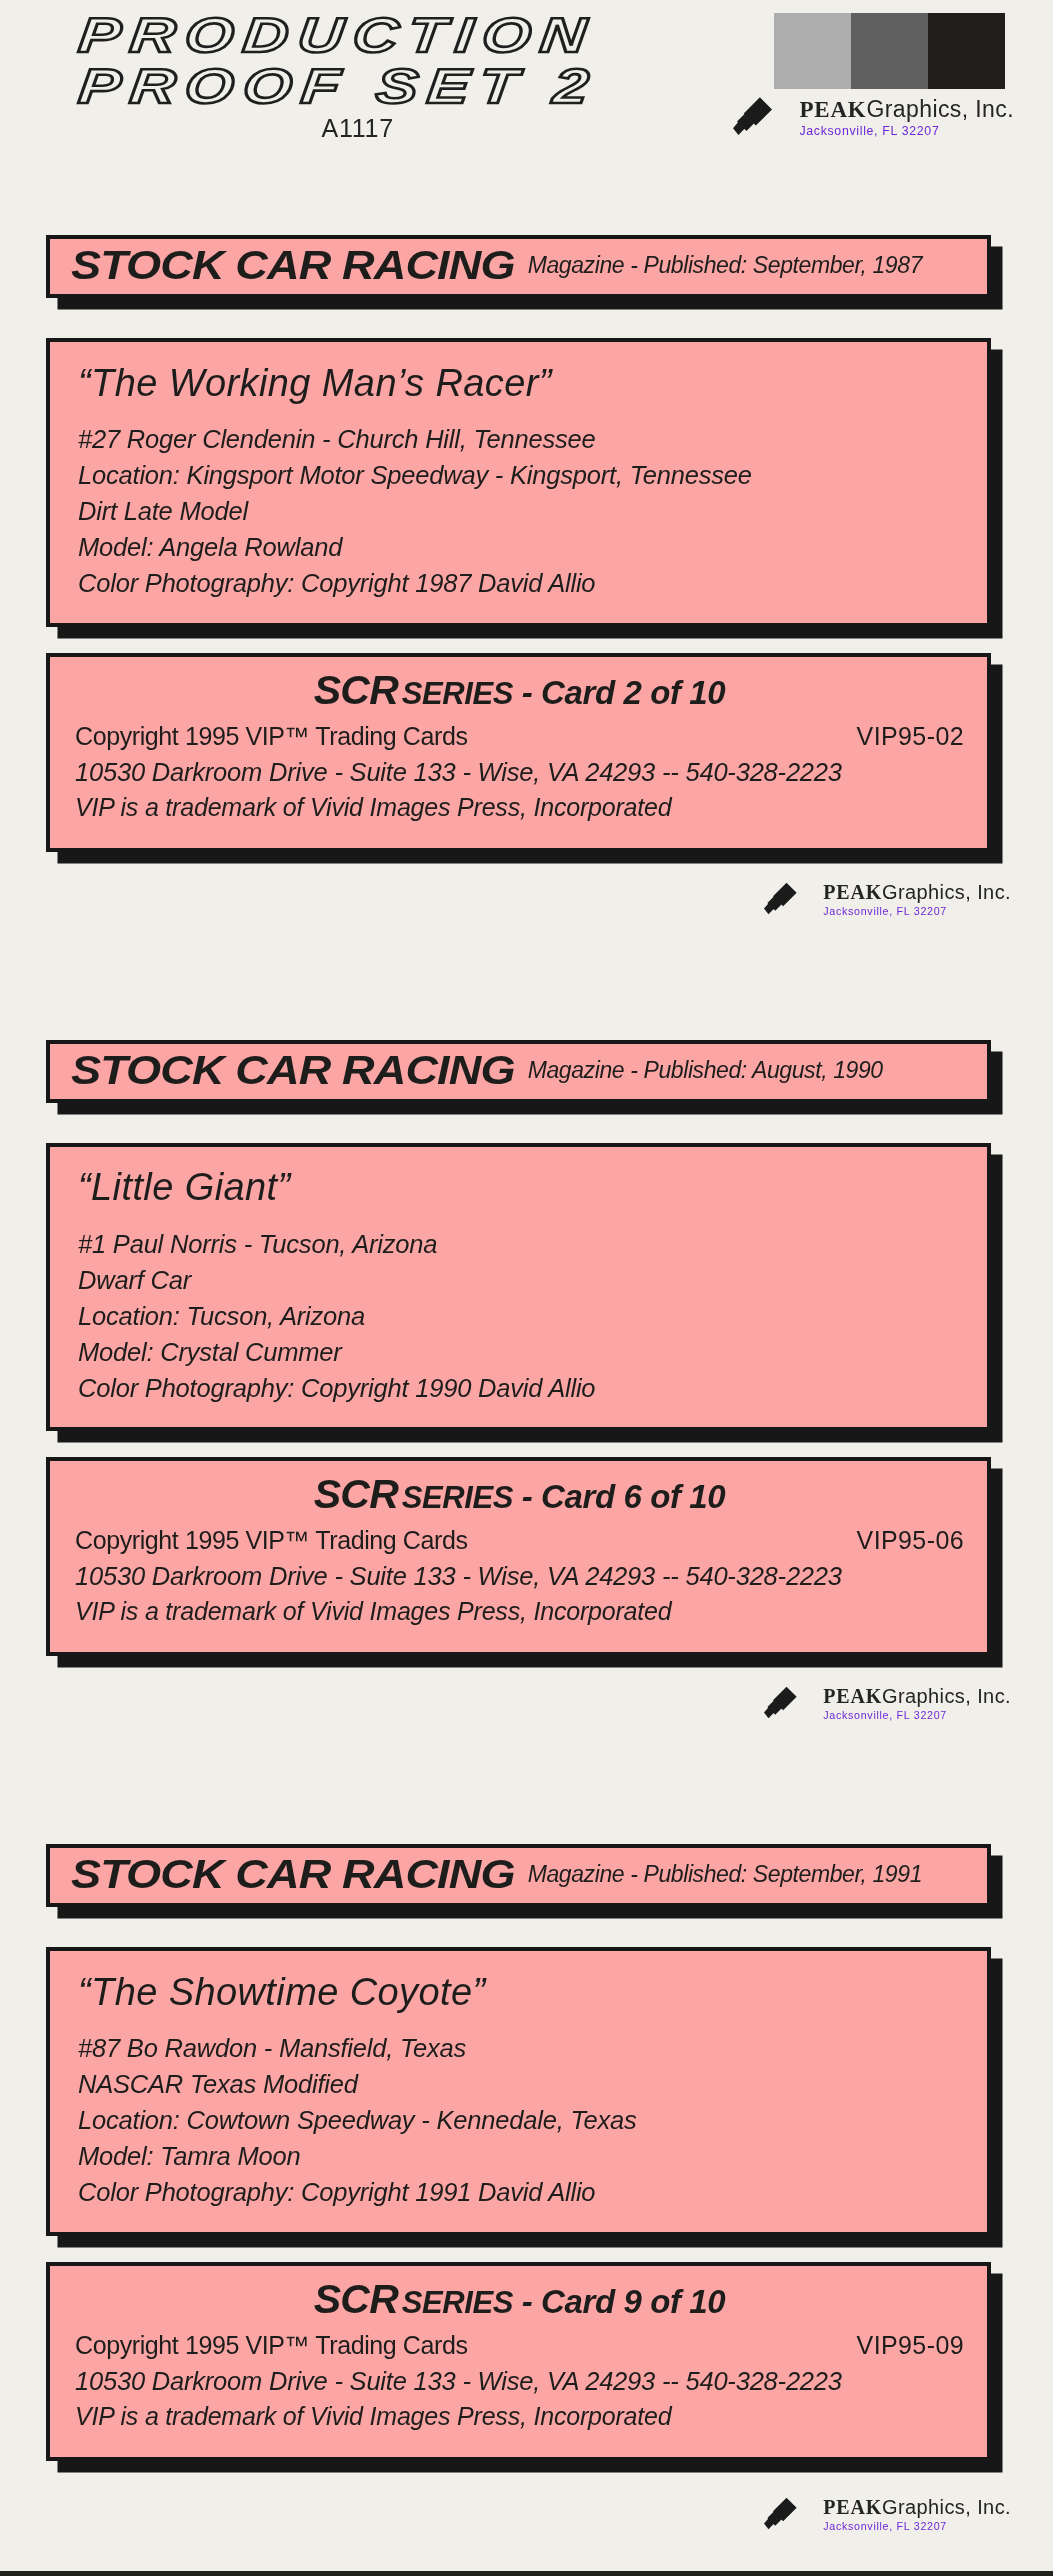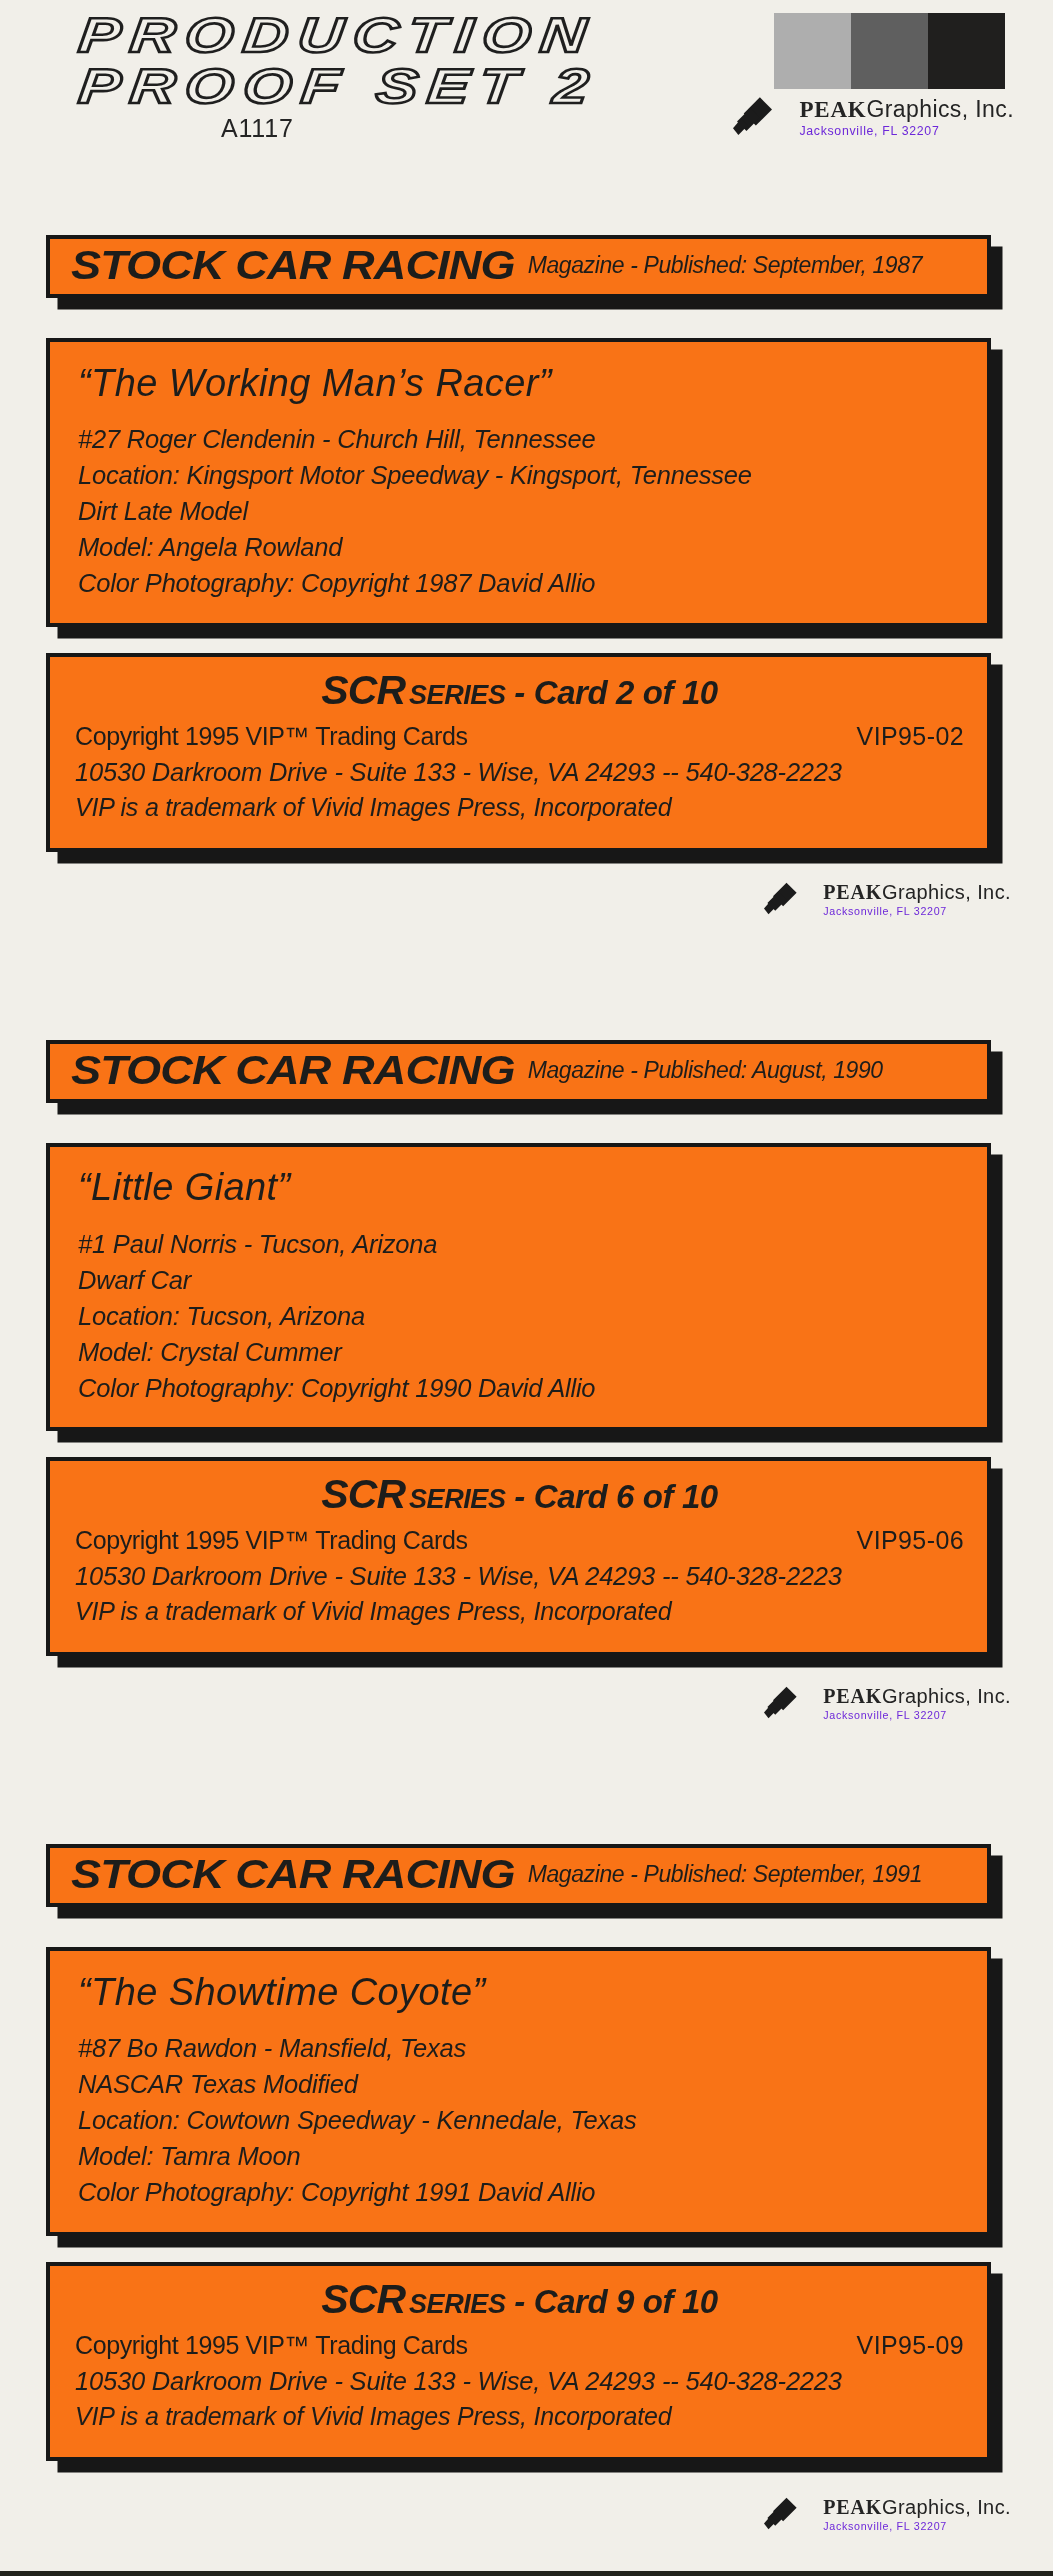--- a/index.html
+++ b/index.html
@@ -20,41 +20,41 @@
     font-size: 49px; line-height: 51px; letter-spacing: 7.4px;
     color: #1f1f1f;
     transform: skewX(-6deg) scaleX(1.28); transform-origin: left center;
     white-space: nowrap;
   }
   @supports (-webkit-text-stroke: 1px black) {
     .outline-line { color: #f1efe9; -webkit-text-stroke: 2.6px #1f1f1f; }
   }
   .proof-code {
     position: absolute; top: 114px; left: 221px; width: 173px;
-    text-align: left; font-size: 25px; letter-spacing: 0.8px; color: #242424;
+    text-align: right; font-size: 25px; letter-spacing: 0.8px; color: #242424;
   }
   .corner { position: absolute; top: 13px; right: 40px; width: 240px; }
   .swatches { display: flex; }
   .swatch { width: 77px; height: 76px; }
 
   
   .peak-logo { display: flex; align-items: center; gap: 23px; }
   .peak-mark { flex: 0 0 auto; }
   .peak-name { font-size: 23px; line-height: 25px; white-space: nowrap; color: #242424; }
   .peak-serif { font-family: "Liberation Serif", serif; font-weight: bold; letter-spacing: 0.8px; }
   .peak-sans { font-weight: normal; letter-spacing: 0.4px; }
   .peak-city { font-size: 12.3px; letter-spacing: 0.7px; color: #6d28d9; margin-top: 1.6px; }
   .logo-row { display: flex; justify-content: flex-end; margin-right: 43px; }
   .logo-row.small .peak-name { font-size: 20px; line-height: 21.4px; }
   .logo-row.small .peak-city { font-size: 10.7px; }
 
   
   .shadow-box {
     width: 945px; margin-left: 46px;
-    background: #f97316;
+    background: #fca5a5;
     border: 4.1px solid #171717;
     box-shadow: 11.5px 11.5px 0 #171717;
   }
 
   .mag-bar {
     display: flex; align-items: center; gap: 13px;
     padding: 6.6px 13px 8.2px 21.4px; height: 63px;
     margin-top: 79px;
   }
   .mag-bar.later { margin-top: 123px; }
@@ -68,21 +68,21 @@
   .card-box { margin-top: 40px; padding: 11.5px 25px 21.4px 28px; }
   .card-title {
     text-align: left; font-style: italic; font-weight: normal;
     font-size: 38px; letter-spacing: 0.4px; margin: 8.2px 0 16.5px 0;
   }
   .card-line { font-style: italic; font-size: 25.5px; line-height: 36px; letter-spacing: -0.2px; }
 
   .scr-box { margin-top: 26px; padding: 10px 23px 23px 25px; }
   .scr-heading { text-align: center; font-style: italic; font-weight: bold; margin-bottom: 5px; white-space: nowrap; }
   .scr-word { font-size: 41px; letter-spacing: -0.8px; }
-  .series-word { font-size: 27px; letter-spacing: -0.4px; margin-top: 43px; }
+  .series-word { font-size: 31px; letter-spacing: -0.4px; margin-top: 43px; }
   .card-label { font-size: 33px; letter-spacing: -0.4px; }
   .scr-row { display: flex; justify-content: space-between; align-items: center; }
   .scr-copyright { font-size: 25px; letter-spacing: -0.4px; line-height: 35px; }
   .scr-code { font-size: 25px; letter-spacing: 0.4px; }
   .scr-address { font-style: italic; font-size: 25.5px; line-height: 36px; letter-spacing: -0.2px; }
   .scr-trademark { font-style: italic; font-size: 25px; line-height: 35px; letter-spacing: -0.2px; }
 
   .mt-logo-1 { margin-top: 30px; }
   .mt-logo-2 { margin-top: 30px; }
   .mt-logo-3 { margin-top: 36px; }

